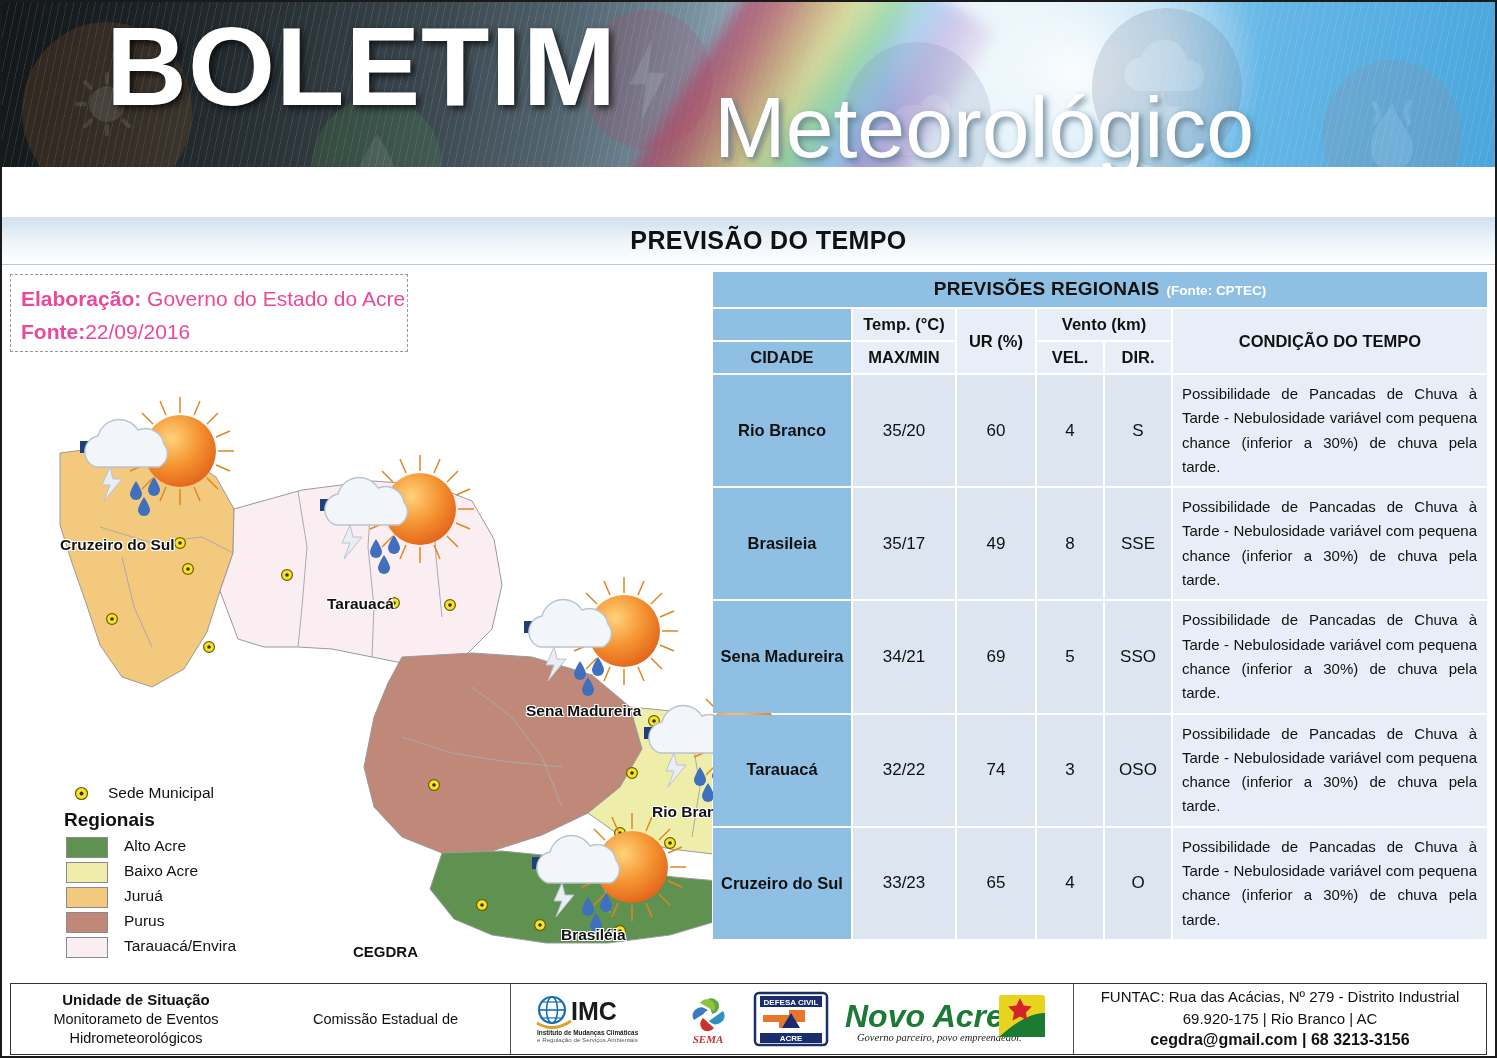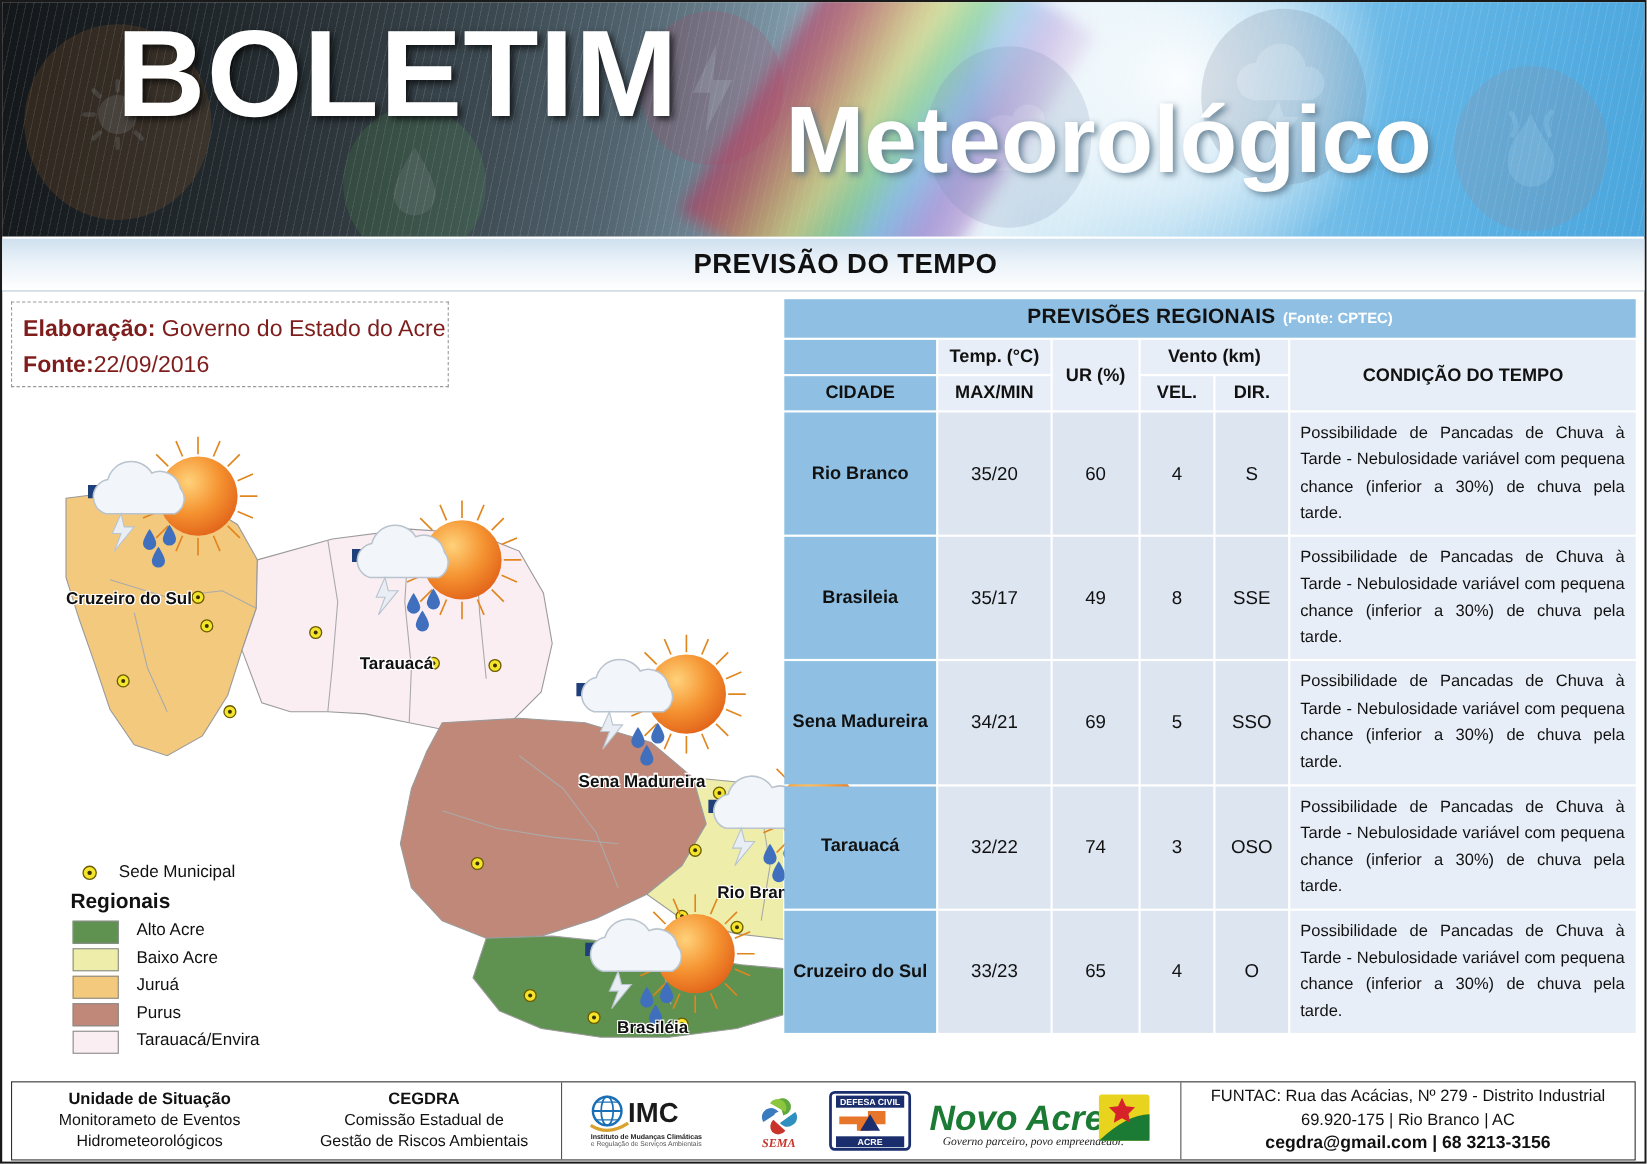--- a/index.html
+++ b/index.html
@@ -13,21 +13,21 @@
   #page {
     position: relative;
     width: 1497px; height: 1058px;
     border: 2px solid #1a1a1a;
     background: #fff;
   }
 
   
   #banner {
     position: absolute; left: 0; top: 0;
-    width: 1493px; height: 213px;
+    width: 1493px; height: 165px;
     overflow: hidden;
     background: linear-gradient(100deg,
         #13171a 0%, #1c2226 10%, #2b3439 20%,
         #3d4a52 30%, #52646f 38%, #7a93a3 46%,
         #b9d4e2 54%, #e9f4fa 60%, #cfe8f5 66%,
         #96cdec 74%, #64b6e6 84%, #4aa6dd 100%);
   }
   .rain-layer {
     position: absolute; inset: 0;
     background: repeating-linear-gradient(102deg,
@@ -66,21 +66,21 @@
   #badge-fire   { left: 1320px;top: 58px;  width: 140px; height: 150px; background: rgba(165,130,135,.45); }
 
   #title-boletim {
     position: absolute; left: 104px; top: 6px;
     font-size: 112px; font-weight: bold; color: #fff;
     letter-spacing: 1px; line-height: 1.05;
     text-shadow: 3px 3px 7px rgba(0,0,0,.75);
   }
   #title-meteorologico {
     position: absolute; left: 712px; top: 80px;
-    font-size: 86px; font-weight: bold; color: #fff;
+    font-size: 86px; font-weight: normal; color: #fff;
     line-height: 1.05;
     text-shadow: 3px 3px 6px rgba(90,120,140,.85);
   }
 
   
   #subtitle-bar {
     position: absolute; left: 0; top: 215px;
     width: 1493px; height: 48px;
     background: linear-gradient(180deg, #cfe0ef 0%, #eaf2f9 45%, #ffffff 100%);
     border-bottom: 1px solid #b9c7d4;
@@ -91,21 +91,21 @@
     letter-spacing: .4px; margin-left: 40px;
   }
 
   
   #info-panel {
     position: absolute; left: 8px; top: 272px;
     width: 398px; height: 78px;
     border: 1px dashed #9a9a9a;
     padding: 8px 0 0 10px;
   }
-  .info-line { font-size: 21px; color: #7f1d1d; line-height: 1.55; white-space: nowrap; }
+  .info-line { font-size: 21px; color: #ec4899; line-height: 1.55; white-space: nowrap; }
   .info-line b { font-weight: bold; }
 
   
   #map-area { position: absolute; left: 0; top: 355px; width: 710px; height: 620px; }
   #map-svg  { position: absolute; left: 0; top: 0; }
 
   .map-city-label {
     position: absolute; font-size: 15.5px; font-weight: bold; color: #111;
     white-space: nowrap;
     text-shadow: 1px 1px 0 #fff, -1px -1px 0 #fff, 1px -1px 0 #fff, -1px 1px 0 #fff;
@@ -155,21 +155,21 @@
   .col-dir  { width: 66px;  }
 
   
   #footer {
     position: absolute; left: 8px; top: 981px;
     width: 1477px; height: 72px;
     border: 1px solid #333; display: flex; align-items: stretch;
   }
   .foot-cell { display: flex; flex-direction: column; align-items: center; justify-content: center; }
   #foot-unidade { width: 250px; }
-  #foot-cegdra  { width: 250px; border-right: 1px solid #555; }
+  #foot-cegdra  { width: 250px; border-right: 1px solid #555; gap: 48px; }
   #foot-logos   { flex: 1; flex-direction: row; gap: 14px; border-right: 1px solid #555; }
   #foot-contact { width: 412px; }
   .foot-strong { font-size: 15px; font-weight: bold; color: #111; line-height: 1.3; }
   .foot-text   { font-size: 14.5px; color: #111; line-height: 1.3; text-align: center; }
   .foot-addr   { font-size: 15px; color: #111; line-height: 1.42; text-align: center; }
   .foot-addr.b { font-weight: bold; font-size: 16px; }
   .logo { display: flex; align-items: center; justify-content: center; }
 </style>
 </head>
 <body>

